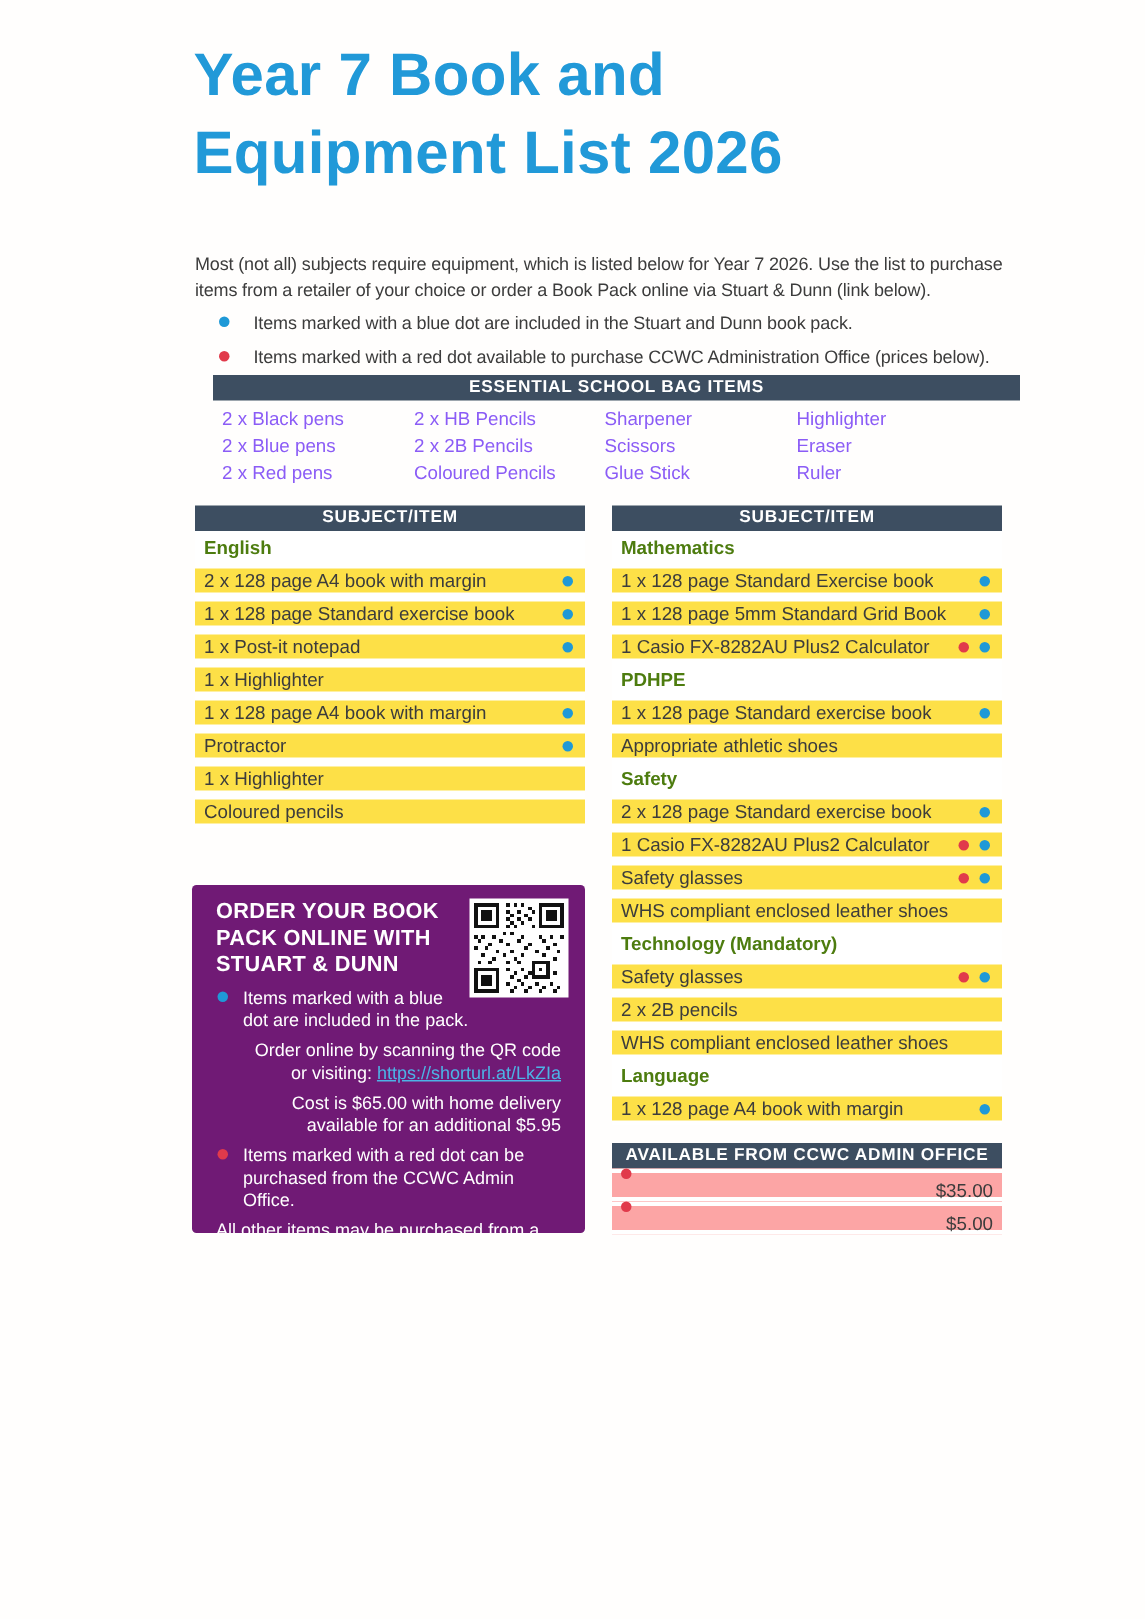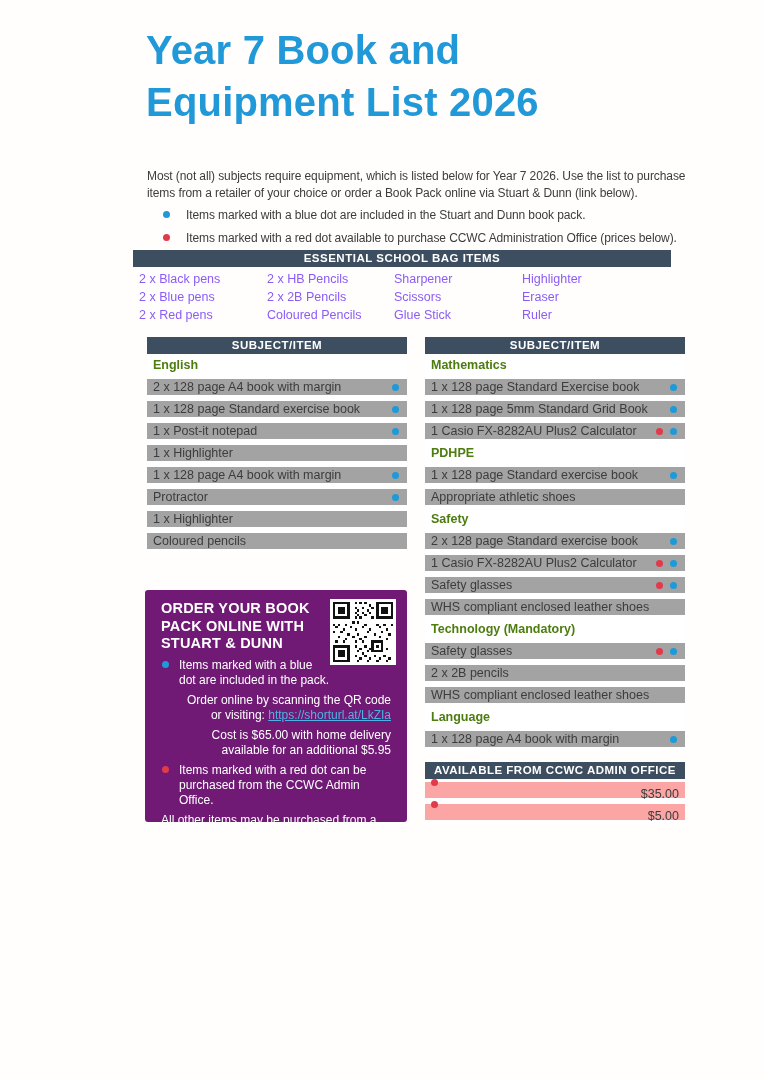--- a/index.html
+++ b/index.html
@@ -1,20 +1,20 @@
 <!DOCTYPE html>
 <html><head>
 <meta charset="utf-8">
 <style>
   html,body{margin:0;padding:0;background:#ffffff;}
   .page{
     position:relative;width:763px;height:1079px;margin:0 auto;background:#fffefd;
     font-family:"Liberation Sans",sans-serif;color:#3e3e3e;overflow:hidden;
   }
-  .abs{position:absolute;margin-left:17px;}
+  .abs{position:absolute;}
 
   
   .page-title{
     left:129px;top:24px;width:520px;
     font-size:40px;line-height:52px;font-weight:700;color:#2199d8;letter-spacing:0.2px;
   }
 
   
   .intro{left:130px;top:168px;width:545px;font-size:12px;line-height:16.5px;letter-spacing:-0.1px;color:#3c3c3c;}
   .legend{margin-top:6px;}
@@ -26,30 +26,30 @@
   .dot-blue{background:#1f99d7;}
   .dot-red{background:#e13a4b;}
 
   
   .bar{
     height:17px;line-height:17px;background:#3d4e61;color:#ffffff;
     font-size:11.5px;font-weight:700;text-align:center;letter-spacing:0.5px;
   }
 
   
-  .essential{left:116px;top:250px;width:538px;}
+  .essential{left:142px;top:250px;width:538px;}
   .ess-grid{display:grid;grid-template-columns:128px 127px 128px 1fr;padding:3px 0 0 6px;}
   .ess-item{height:18px;line-height:18px;font-size:12.5px;color:#8b5cf6;}
 
   
   .subject-col{width:260px;}
   .col-left{left:130px;top:337px;}
   .col-right{left:408px;top:337px;}
   .subject-heading{height:22px;line-height:22px;font-weight:700;color:#4d7c0f;font-size:12.5px;padding-left:6px;background:#ffffff;}
-  .item-row{height:22px;display:flex;align-items:center;padding:0 8px 0 6px;background:#a3a3a3;box-shadow:inset 0 -3px 0 #ffffff, inset 0 3px 0 #ffffff;justify-content:center;}
+  .item-row{height:22px;display:flex;align-items:center;padding:0 8px 0 6px;background:#fde047;box-shadow:inset 0 -3px 0 #ffffff, inset 0 3px 0 #ffffff;justify-content:center;}
   .item-text{font-size:12.5px;color:#3c3c3c;white-space:nowrap;overflow:hidden;}
   .dots{margin-left:auto;display:flex;gap:7px;align-items:center;padding-left:6px;}
 
   
   .order-box{
     left:128px;top:590px;width:262px;height:232px;background:#701a75;border-radius:3px;
     color:#ffffff;padding:0;box-sizing:border-box;overflow:hidden;
   }
   .box-inner{padding:10px 12px 0 16px;font-size:12px;line-height:15px;}
   .box-heading{font-size:14.5px;font-weight:700;line-height:17.5px;letter-spacing:0.2px;width:165px;}

